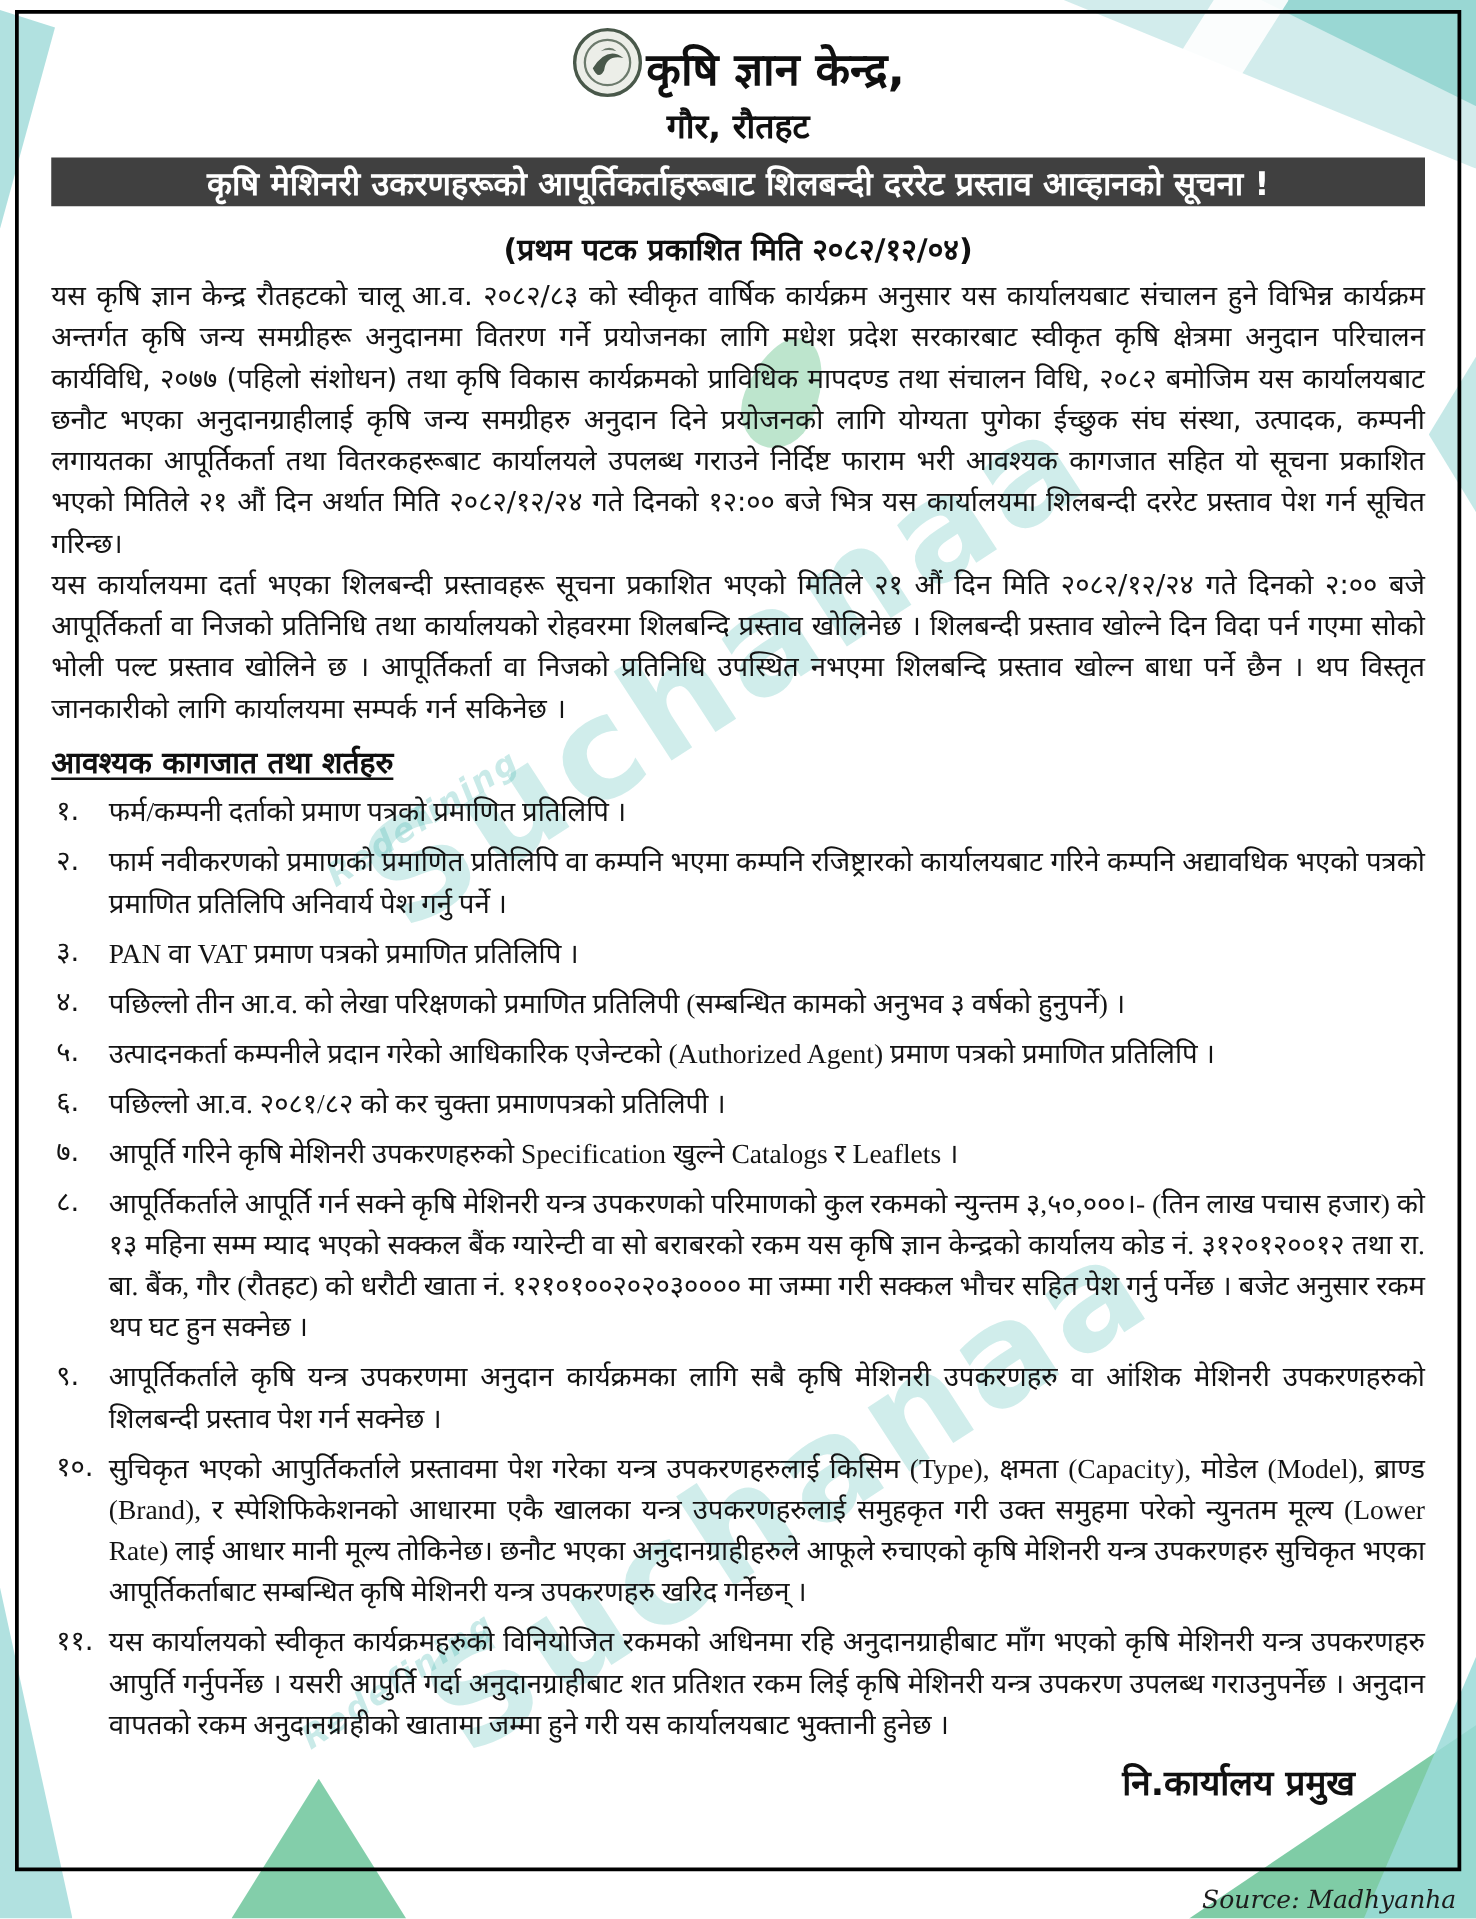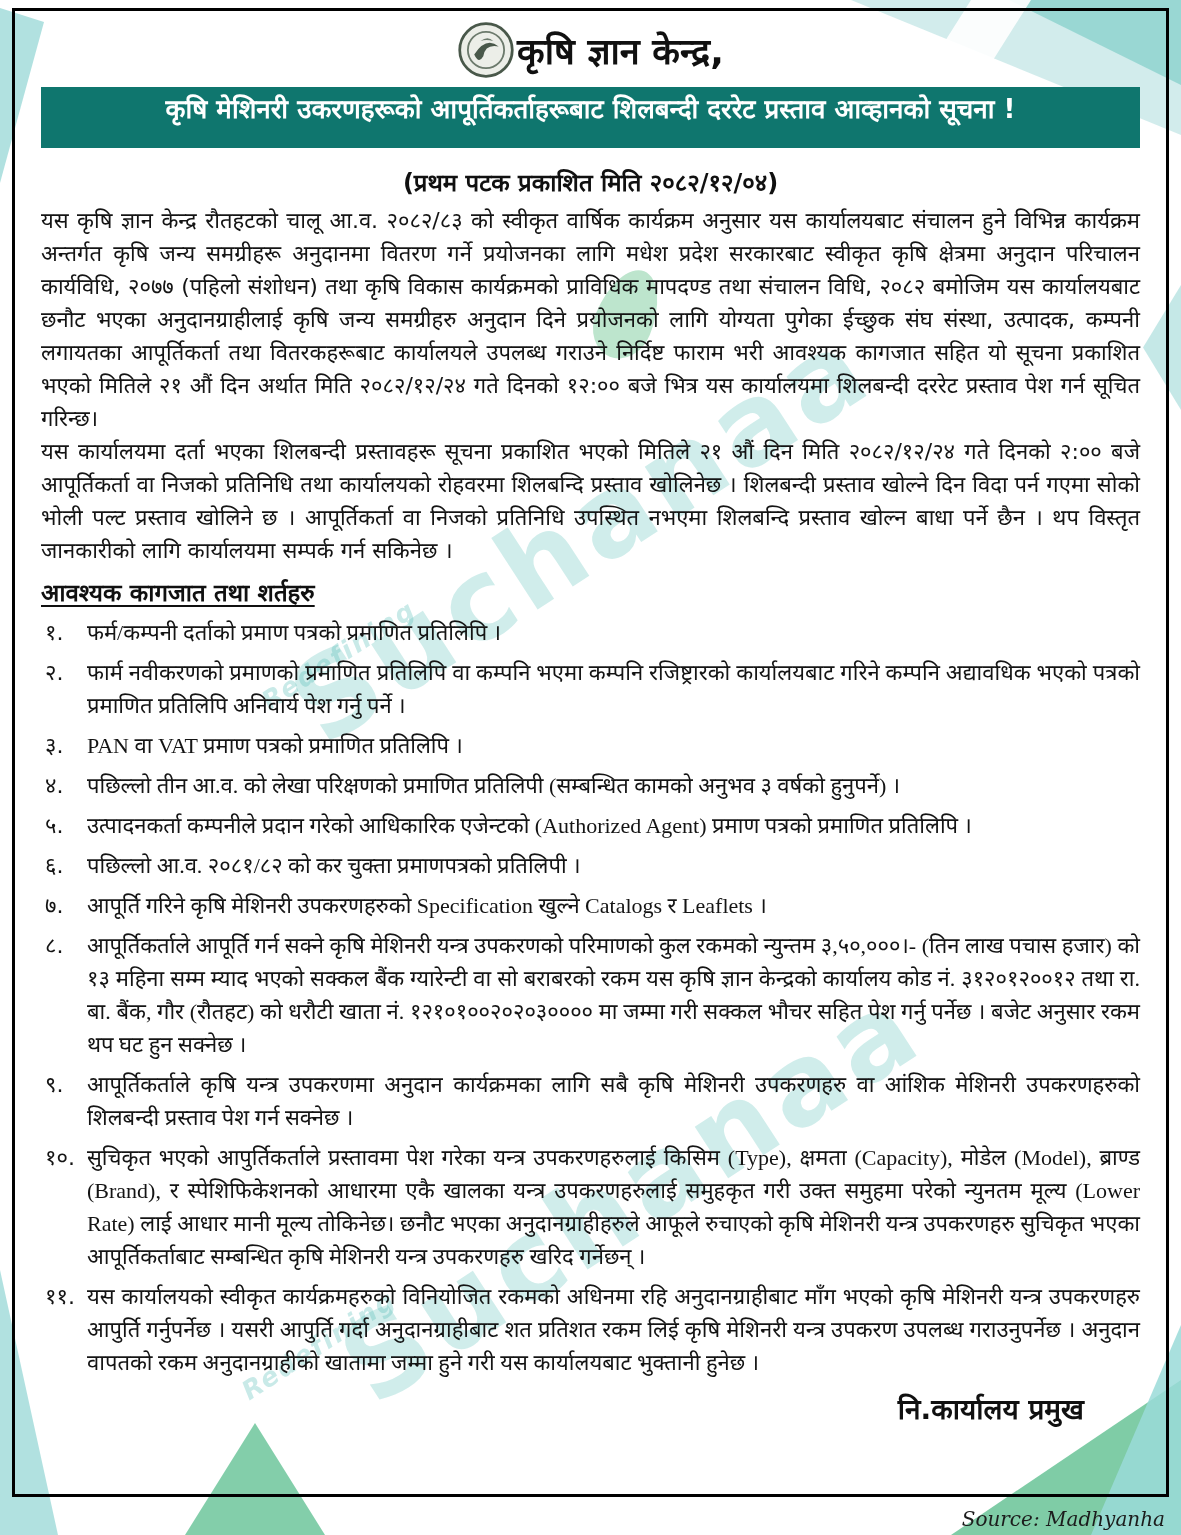--- a/index.html
+++ b/index.html
@@ -50,46 +50,46 @@
     z-index: 2;
     top: 8px; left: 12px; right: 12px; bottom: 38px;
     border: 3px solid #000000;
     padding: 8px 26px 10px 26px;
     background: transparent;
   }
 
   .header-row {
     display: flex;
     justify-content: center;
-    align-items: center;
+    align-items: flex-end;
     gap: 2px;
     margin-top: 2px;
   }
   .logo-wrap { width: 58px; height: 58px; flex: 0 0 auto; }
   .org-name {
     font-size: 36px;
     font-weight: bold;
     color: #101010;
   }
   .org-location {
     text-align: center;
     font-size: 27px;
     font-weight: bold;
     color: #101010;
     margin-top: 2px;
   }
 
   .banner {
     margin-top: 8px;
-    background: #0f766e;
+    background: #404040;
     color: #ffffff;
     text-align: center;
     font-size: 26px;
     font-weight: bold;
-    padding: 6px 10px 22px 10px;
+    padding: 6px 10px 0 10px;
     line-height: 1.25;
   }
 
   .pub-line {
     text-align: center;
     font-size: 24px;
     font-weight: bold;
     color: #101010;
     margin-top: 17px;
   }
@@ -181,20 +181,21 @@
       <div class="logo-wrap">
         <svg viewBox="0 0 64 64" width="58" height="58" aria-hidden="true">
           <circle cx="32" cy="32" r="29" fill="#eceee8" stroke="#49584a" stroke-width="3"></circle>
           <circle cx="32" cy="32" r="20" fill="none" stroke="#6c7a6c" stroke-width="2"></circle>
           <path d="M19 37 q13 -20 27 -9 q-15 -3 -17 11 q-5 9 -10 -2 z" fill="#49584a"></path>
           <path d="M26 22 q8 -6 14 0 q-8 -2 -14 0 z" fill="#6c7a6c"></path>
         </svg>
       </div>
       <div class="org-name">कृषि ज्ञान केन्द्र,</div>
     </div>
+    <div class="org-location">गौर, रौतहट</div>
 
     <div class="banner">
       <span>कृषि मेशिनरी उकरणहरूको आपूर्तिकर्ताहरूबाट शिलबन्दी दररेट प्रस्ताव आव्हानको सूचना !</span>
     </div>
 
     <div class="pub-line">(प्रथम पटक प्रकाशित मिति २०८२/१२/०४)</div>
 
     <div class="body-text">
       <p class="para">यस कृषि ज्ञान केन्द्र रौतहटको चालू आ.व. २०८२/८३ को स्वीकृत वार्षिक कार्यक्रम अनुसार यस कार्यालयबाट संचालन हुने विभिन्न कार्यक्रम अन्तर्गत कृषि जन्य समग्रीहरू अनुदानमा वितरण गर्ने प्रयोजनका लागि मधेश प्रदेश सरकारबाट स्वीकृत कृषि क्षेत्रमा अनुदान परिचालन कार्यविधि, २०७७ (पहिलो संशोधन) तथा कृषि विकास कार्यक्रमको प्राविधिक मापदण्ड तथा संचालन विधि, २०८२ बमोजिम यस कार्यालयबाट छनौट भएका अनुदानग्राहीलाई कृषि जन्य समग्रीहरु अनुदान दिने प्रयोजनको लागि योग्यता पुगेका ईच्छुक संघ संस्था, उत्पादक, कम्पनी लगायतका आपूर्तिकर्ता तथा वितरकहरूबाट कार्यालयले उपलब्ध गराउने निर्दिष्ट फाराम भरी आवश्यक कागजात सहित यो सूचना प्रकाशित भएको मितिले २१ औं दिन अर्थात मिति २०८२/१२/२४ गते दिनको १२:०० बजे भित्र यस कार्यालयमा शिलबन्दी दररेट प्रस्ताव पेश गर्न सूचित गरिन्छ।</p>
       <p class="para">यस कार्यालयमा दर्ता भएका शिलबन्दी प्रस्तावहरू सूचना प्रकाशित भएको मितिले २१ औं दिन मिति २०८२/१२/२४ गते दिनको २:०० बजे आपूर्तिकर्ता वा निजको प्रतिनिधि तथा कार्यालयको रोहवरमा शिलबन्दि प्रस्ताव खोलिनेछ । शिलबन्दी प्रस्ताव खोल्ने दिन विदा पर्न गएमा सोको भोली पल्ट प्रस्ताव खोलिने छ । आपूर्तिकर्ता वा निजको प्रतिनिधि उपस्थित नभएमा शिलबन्दि प्रस्ताव खोल्न बाधा पर्ने छैन । थप विस्तृत जानकारीको लागि कार्यालयमा सम्पर्क गर्न सकिनेछ ।</p>

